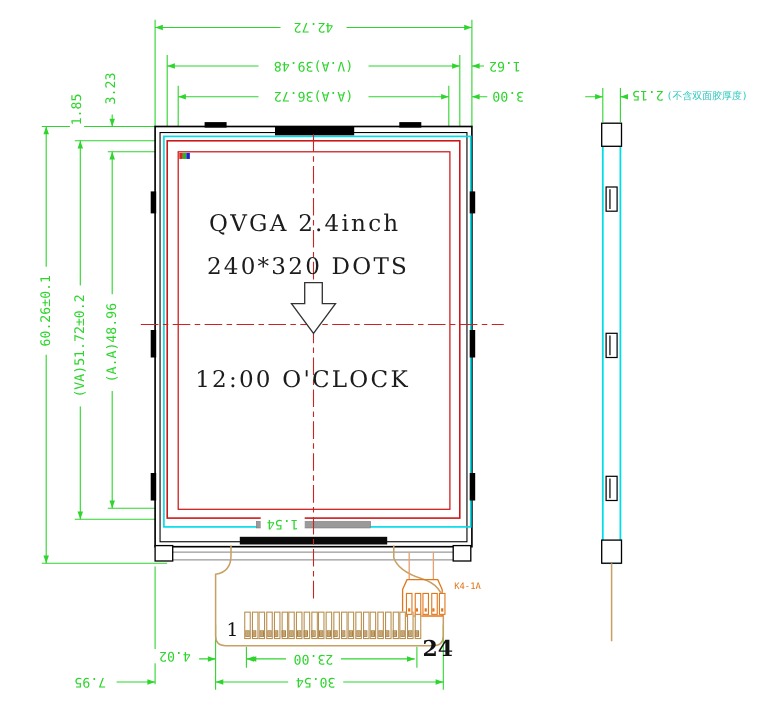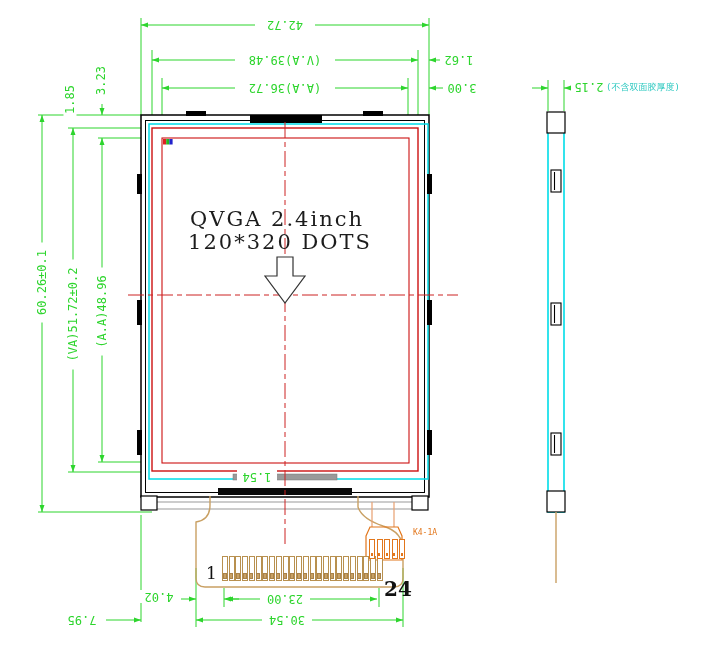--- a/index.html
+++ b/index.html
@@ -196,20 +196,21 @@
 
   <span class="txt dim r180" style="left:237px;top:470px;width:40px;">1.54</span>
   <span class="txt dim r180" style="left:139px;top:590px;width:40px;">4.02</span>
   <span class="txt dim r180" style="left:62px;top:613px;width:40px;">7.95</span>
   <span class="txt dim r180" style="left:260px;top:592px;width:50px;">23.00</span>
   <span class="txt dim r180" style="left:262px;top:613px;width:50px;">30.54</span>
 
   <span class="txt dim r180" style="left:571px;top:80px;width:36px;">2.15</span>
   <span class="txt note" style="left:606px;top:81px;">(不含双面胶厚度)</span>
 
-  <span class="txt serif big" style="left:177px;top:208px;width:200px;text-align:center;">QVGA 2.4inch</span>
-  <span class="txt serif big" style="left:180px;top:231px;width:200px;">120*320 DOTS</span>
+  <span class="txt serif big" style="left:177px;top:192px;width:200px;text-align:center;">QVGA 2.4inch</span>
+  <span class="txt serif big" style="left:180px;top:231px;width:200px;">240*320 DOTS</span>
+  <span class="txt serif big" style="left:165px;top:334px;width:220px;">12:00 O'CLOCK</span>
 
   <span class="txt pinlabel" style="left:206px;top:563px;font-size:17px;">1</span>
   <span class="txt pinlabel" style="left:384px;top:577px;font-size:20px;font-weight:bold;">24</span>
   <span class="txt complabel" style="left:368px;top:528px;width:36px;text-align:center;padding-left:39px;">K4-1A</span>
 
 </div>
 
 </body></html>

